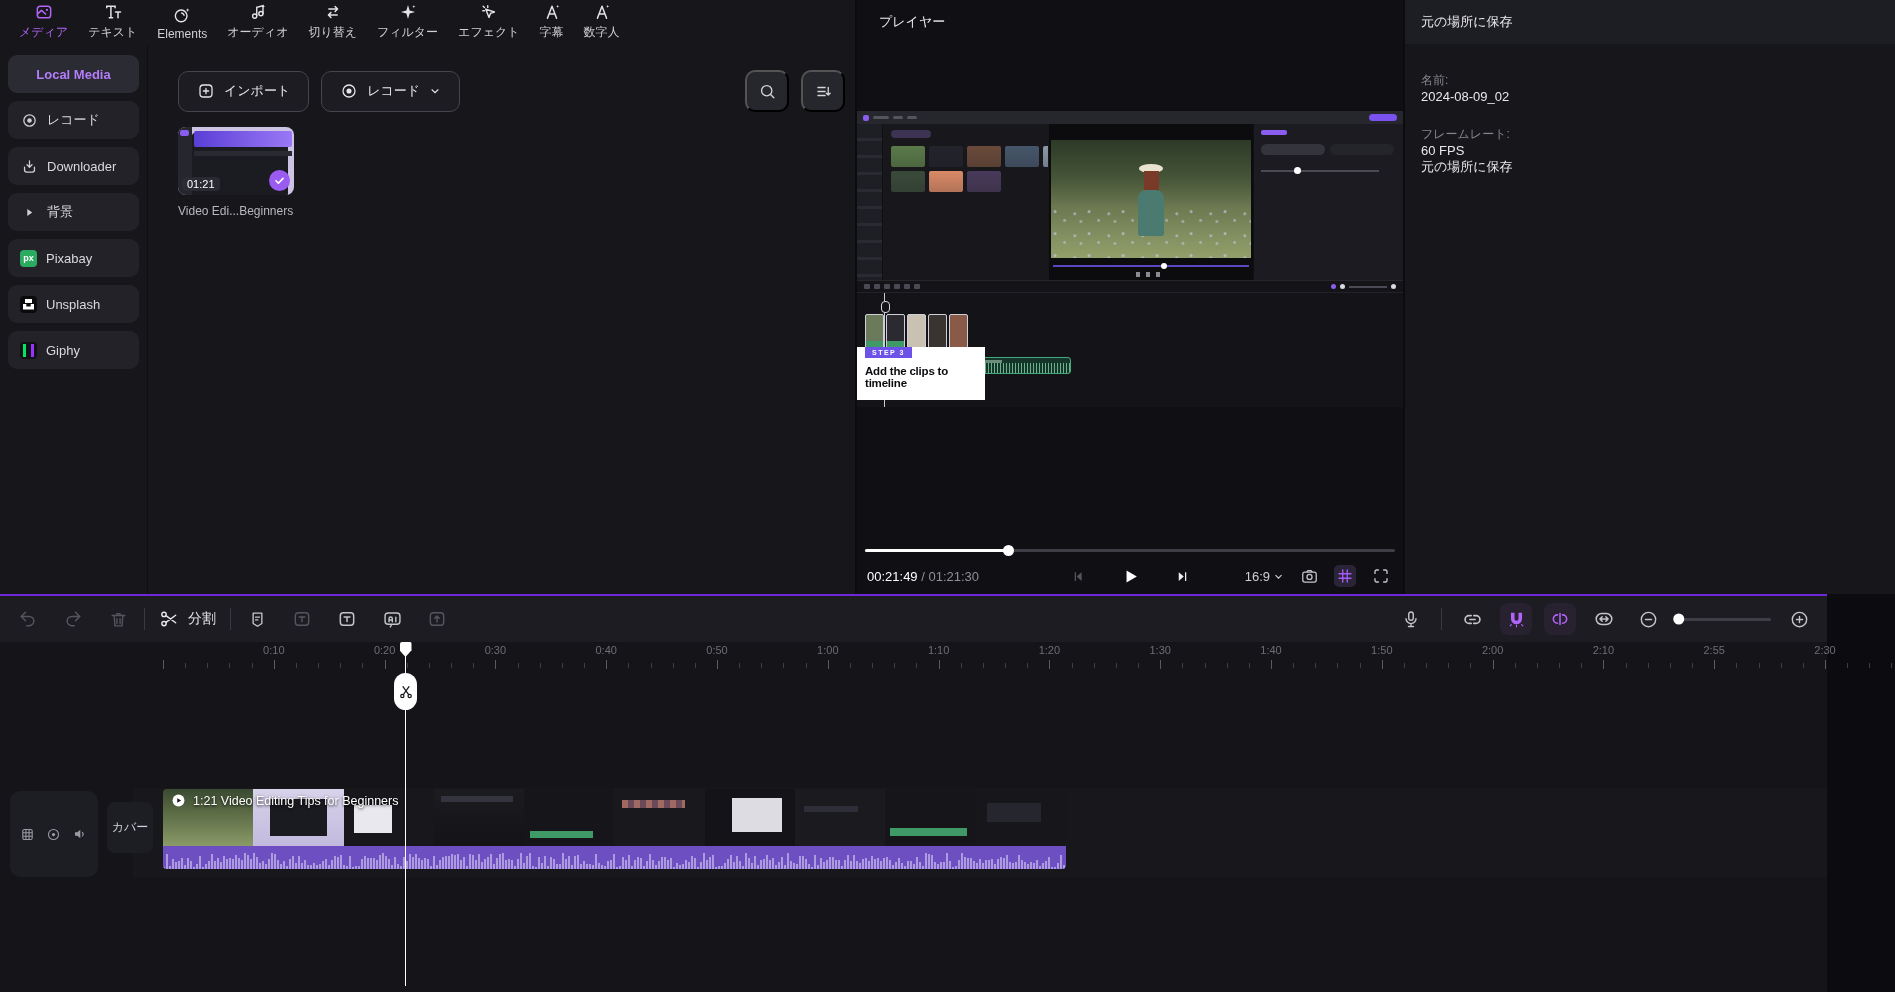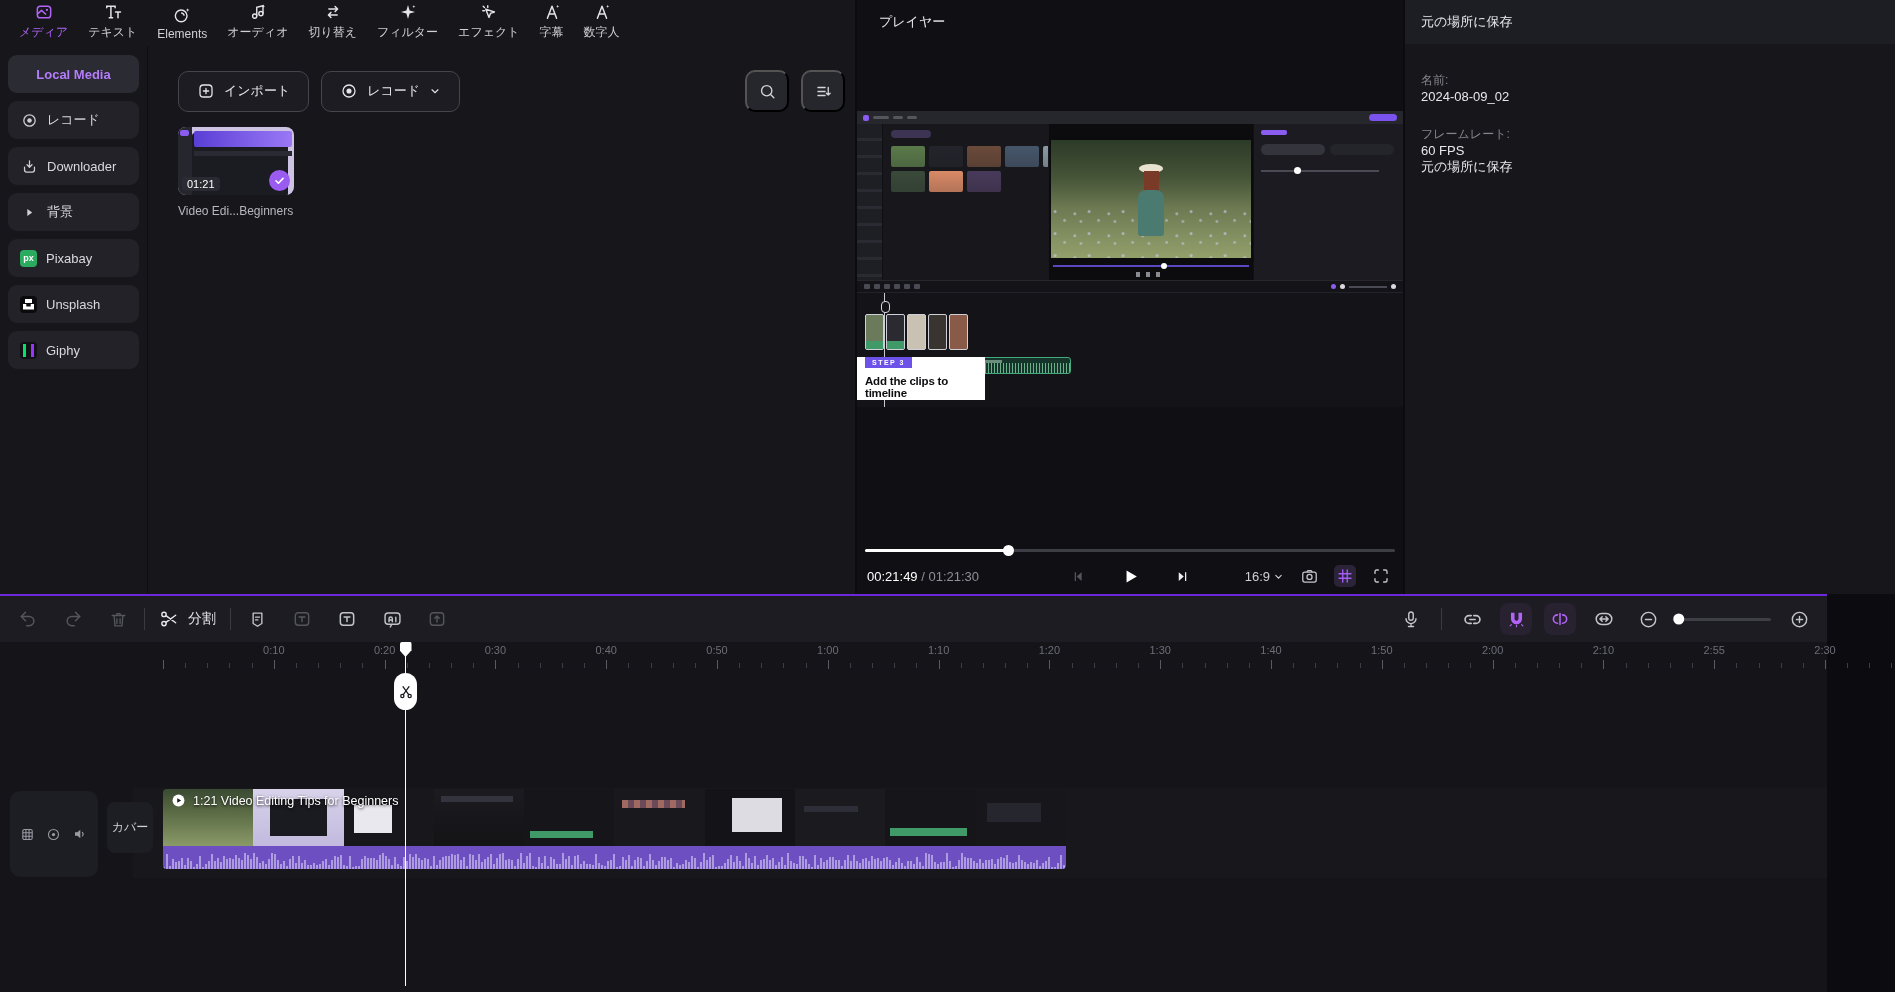--- a/index.html
+++ b/index.html
@@ -98,21 +98,21 @@
   .me-clips { position:absolute; left:8px; top:33px; height:36px; display:flex; gap:2px; }
   .me-clip { width:19px; height:36px; border:1px solid #cfcfd8; border-radius:2px; position:relative; }
   .me-clip i { position:absolute; left:0; right:0; bottom:0; height:8px; background:#3f9a68; }
   .me-audio { position:absolute; left:46px; top:76px; width:168px; height:17px; background:#16352a;
     border:1px solid #45a87c; border-radius:3px; overflow:hidden; }
   .me-audio::before { content:""; position:absolute; left:0; right:0; bottom:0; height:10px;
     background:repeating-linear-gradient(90deg, rgba(122,199,154,.85) 0 1px, transparent 1px 3px); }
   .me-audio::after { content:""; position:absolute; left:35%; top:2px; width:40px; height:3px; background:rgba(190,230,205,.5); }
   .me-ph { position:absolute; left:27px; top:12px; bottom:0; width:1px; background:#c9c9d2; }
   .me-ph::before { content:""; position:absolute; left:-3px; top:8px; width:7px; height:10px; border-radius:4px; border:1px solid #d8d8de; background:#131318; }
-  .me-caption { position:absolute; left:0; bottom:7px; width:128px; background:#fff; padding:0 8px 0; }
+  .me-caption { position:absolute; left:0; bottom:7px; width:128px; background:#fff; padding:0 8px 10px; }
   .me-step { position:relative; top:-6px; display:inline-block; background:#6d52ea; color:#fff; font-size:7px; font-weight:bold; letter-spacing:1.5px; padding:2px 7px; }
   .me-cap-text { font-size:11.5px; font-weight:800; color:#0c0c0f; line-height:1.1; letter-spacing:-0.2px; }
 
   .progress-row { position:absolute; left:8px; right:8px; bottom:38px; height:12px; }
   .pr-track { position:absolute; left:0; right:0; top:5px; height:3px; border-radius:2px; background:#3d3d45; }
   .pr-fill { position:absolute; left:0; top:5px; height:3px; border-radius:2px; background:#fff; }
   .pr-handle { position:absolute; top:1px; width:11px; height:11px; border-radius:50%; background:#fff; }
   .controls-row { position:absolute; left:0; right:0; bottom:0; height:36px; display:flex; align-items:center; padding:0 10px; }
   .time-text { font-size:13px; color:#fff; }
   .time-text .total { color:#8f8f98; }

